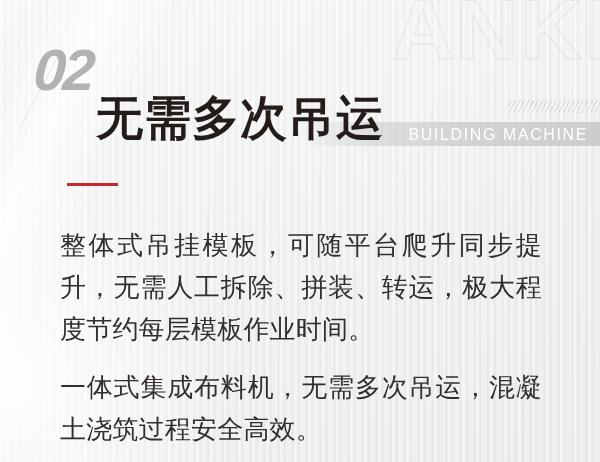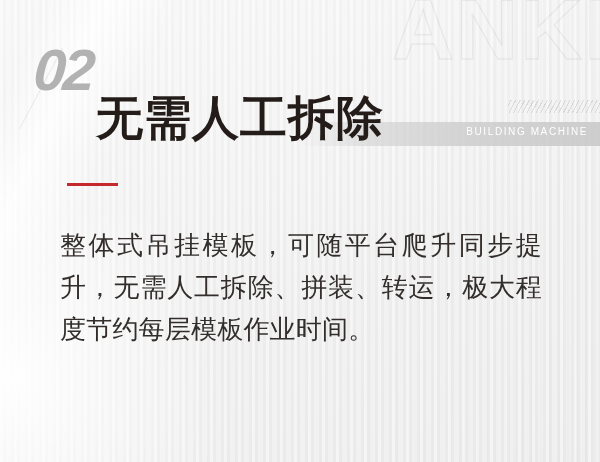--- a/index.html
+++ b/index.html
@@ -128,21 +128,21 @@
       rgba(0,0,0,0.10) 1px,
       rgba(0,0,0,0) 1px,
       rgba(0,0,0,0) 4px
     );
     pointer-events: none;
   }
   .building-machine {
     position: absolute;
     right: 12px;
     top: 126px;
-    font-size: 10px;
+    font-size: 16px;
     letter-spacing: 1.6px;
     color: #ffffff;
     font-weight: 400;
     white-space: nowrap;
     font-family: "Liberation Sans", "DejaVu Sans", sans-serif;
   }
 
   
   .title-main {
     position: absolute;
@@ -196,21 +196,22 @@
 
   <div class="watermark">ANKE</div>
 
   <div class="number-slash"></div>
   <div class="number-02">02</div>
 
   <div class="gray-band"></div>
   <div class="hatch"></div>
   <div class="building-machine">BUILDING MACHINE</div>
 
-  <div class="title-main">无需人工拆除</div>
+  <div class="title-main">无需多次吊运</div>
 
   <div class="red-rule"></div>
 
   <div class="body-block">
     <p class="para">整体式吊挂模板，可随平台爬升同步提升，无需人工拆除、拼装、转运，极大程度节约每层模板作业时间。</p>
+    <p class="para">一体式集成布料机，无需多次吊运，混凝土浇筑过程安全高效。</p>
   </div>
 
 </div>
 
 </body></html>

